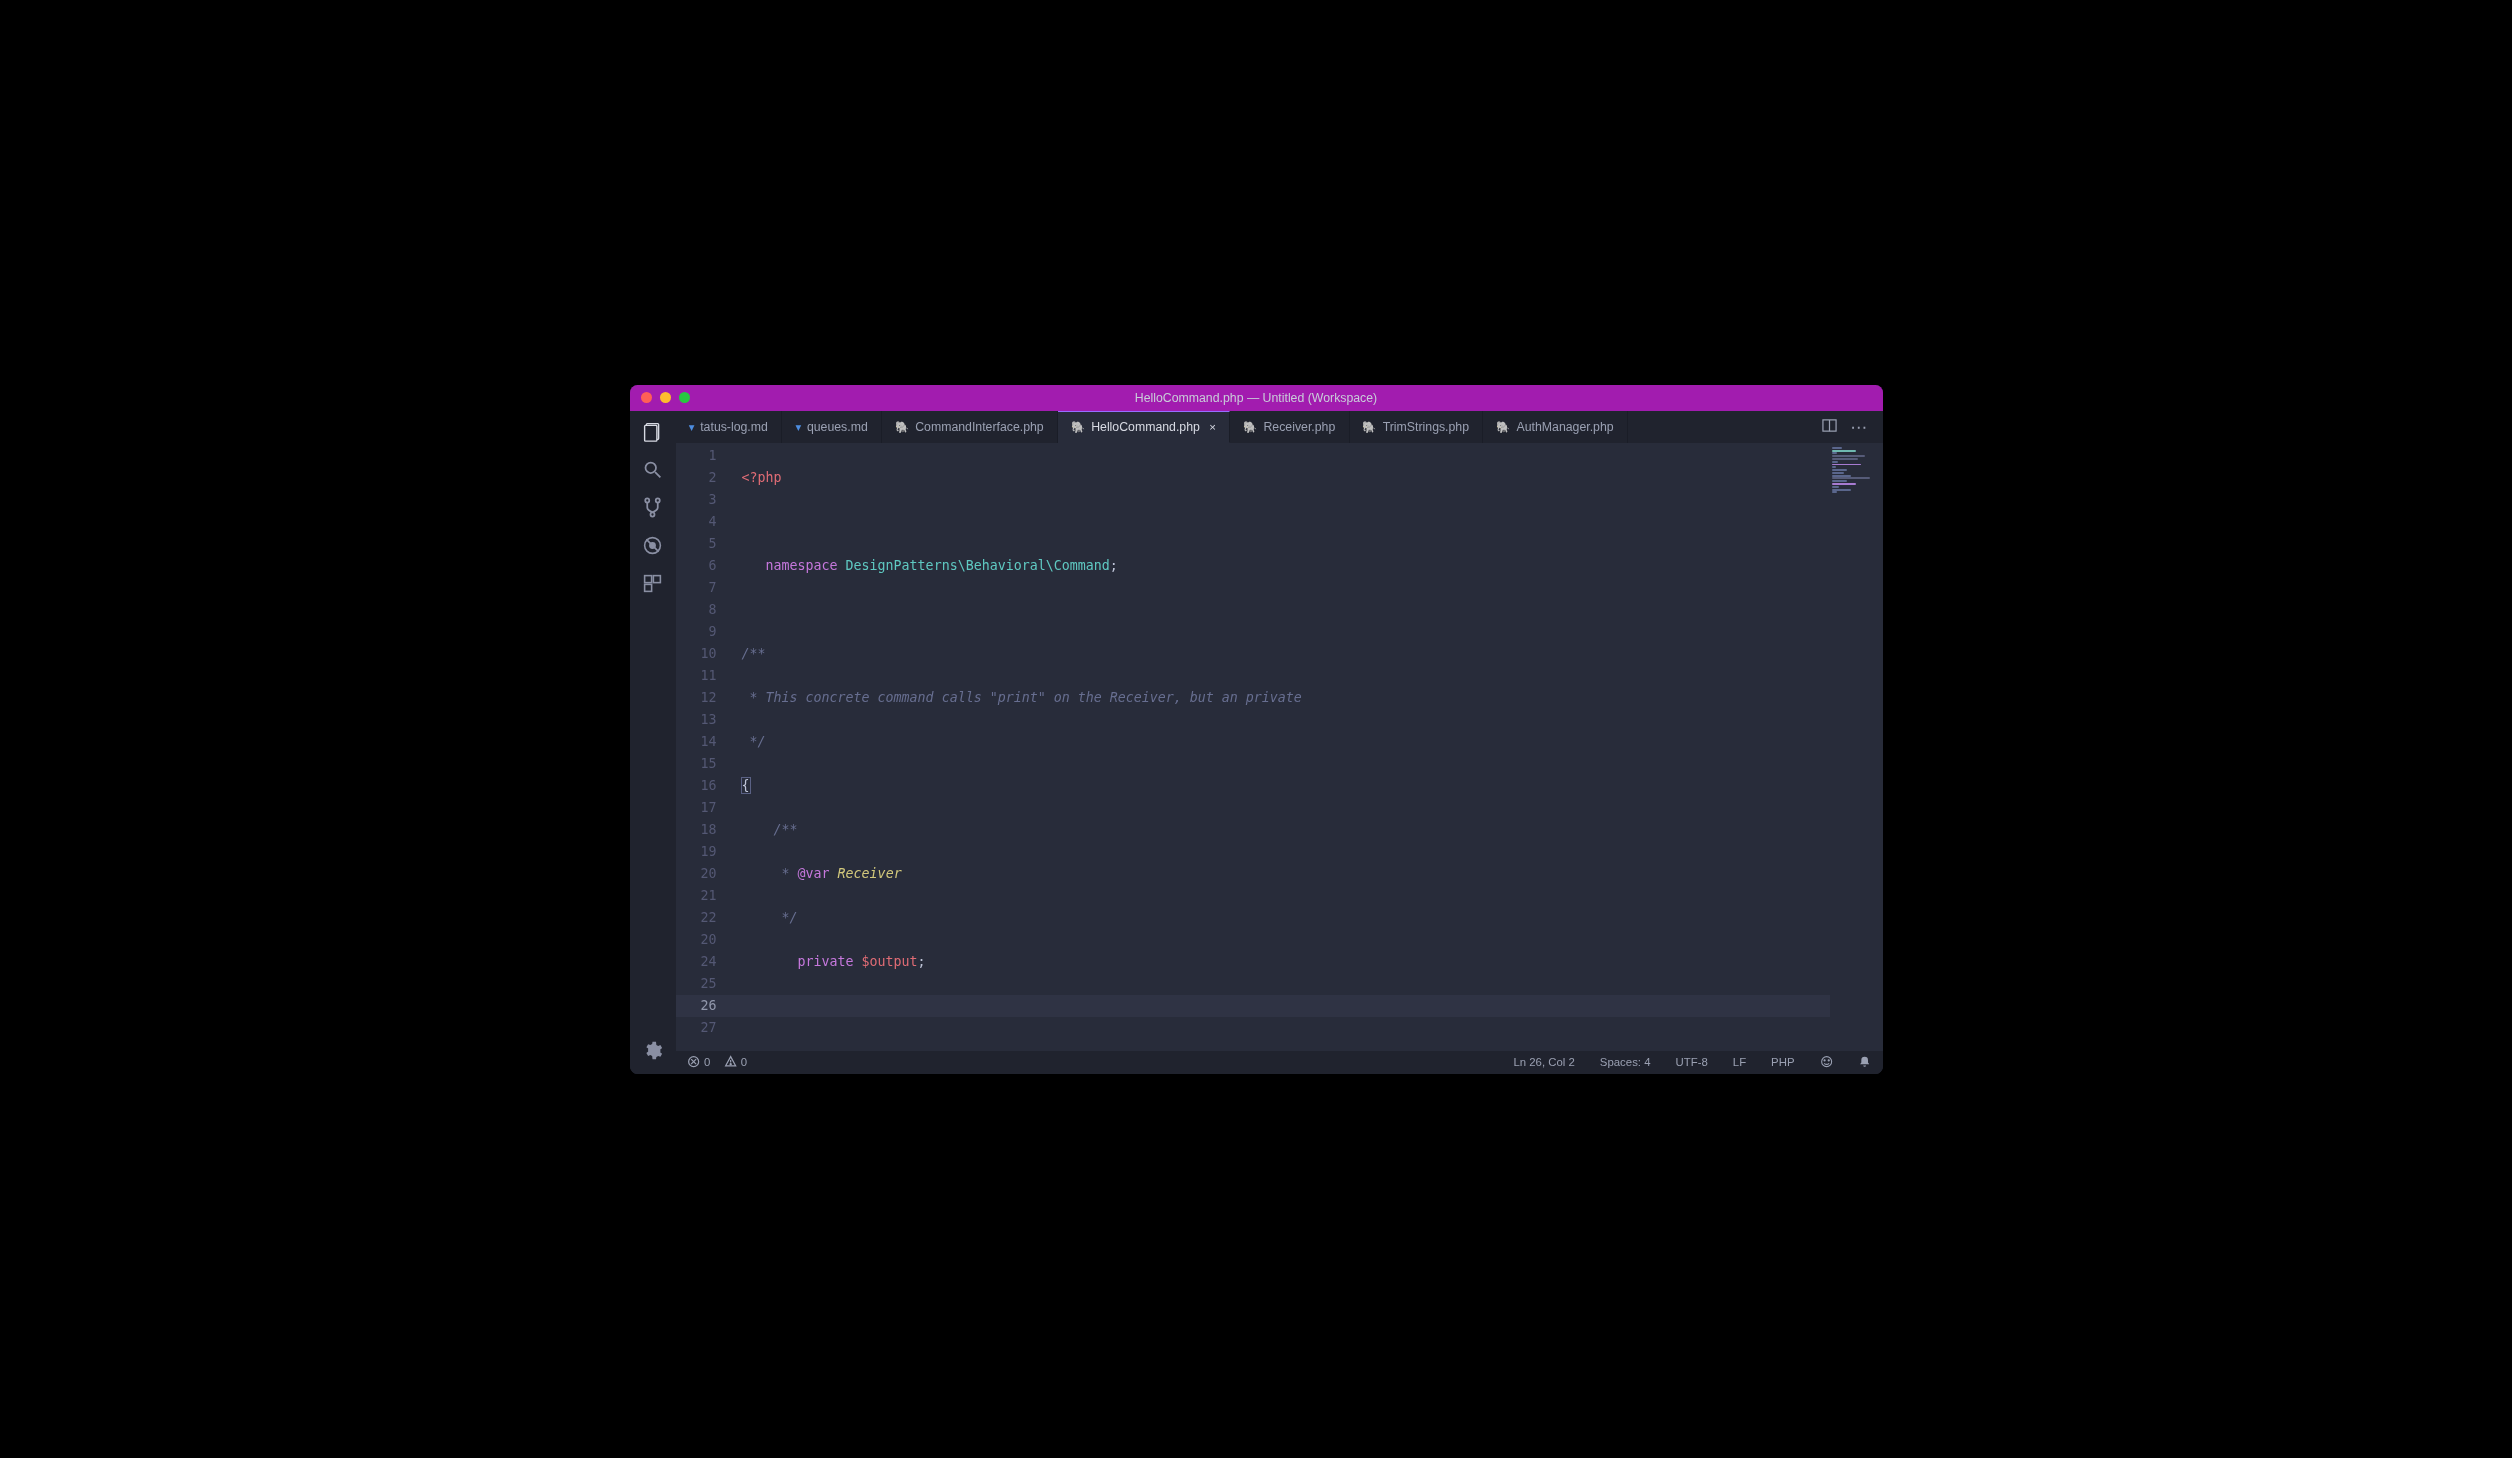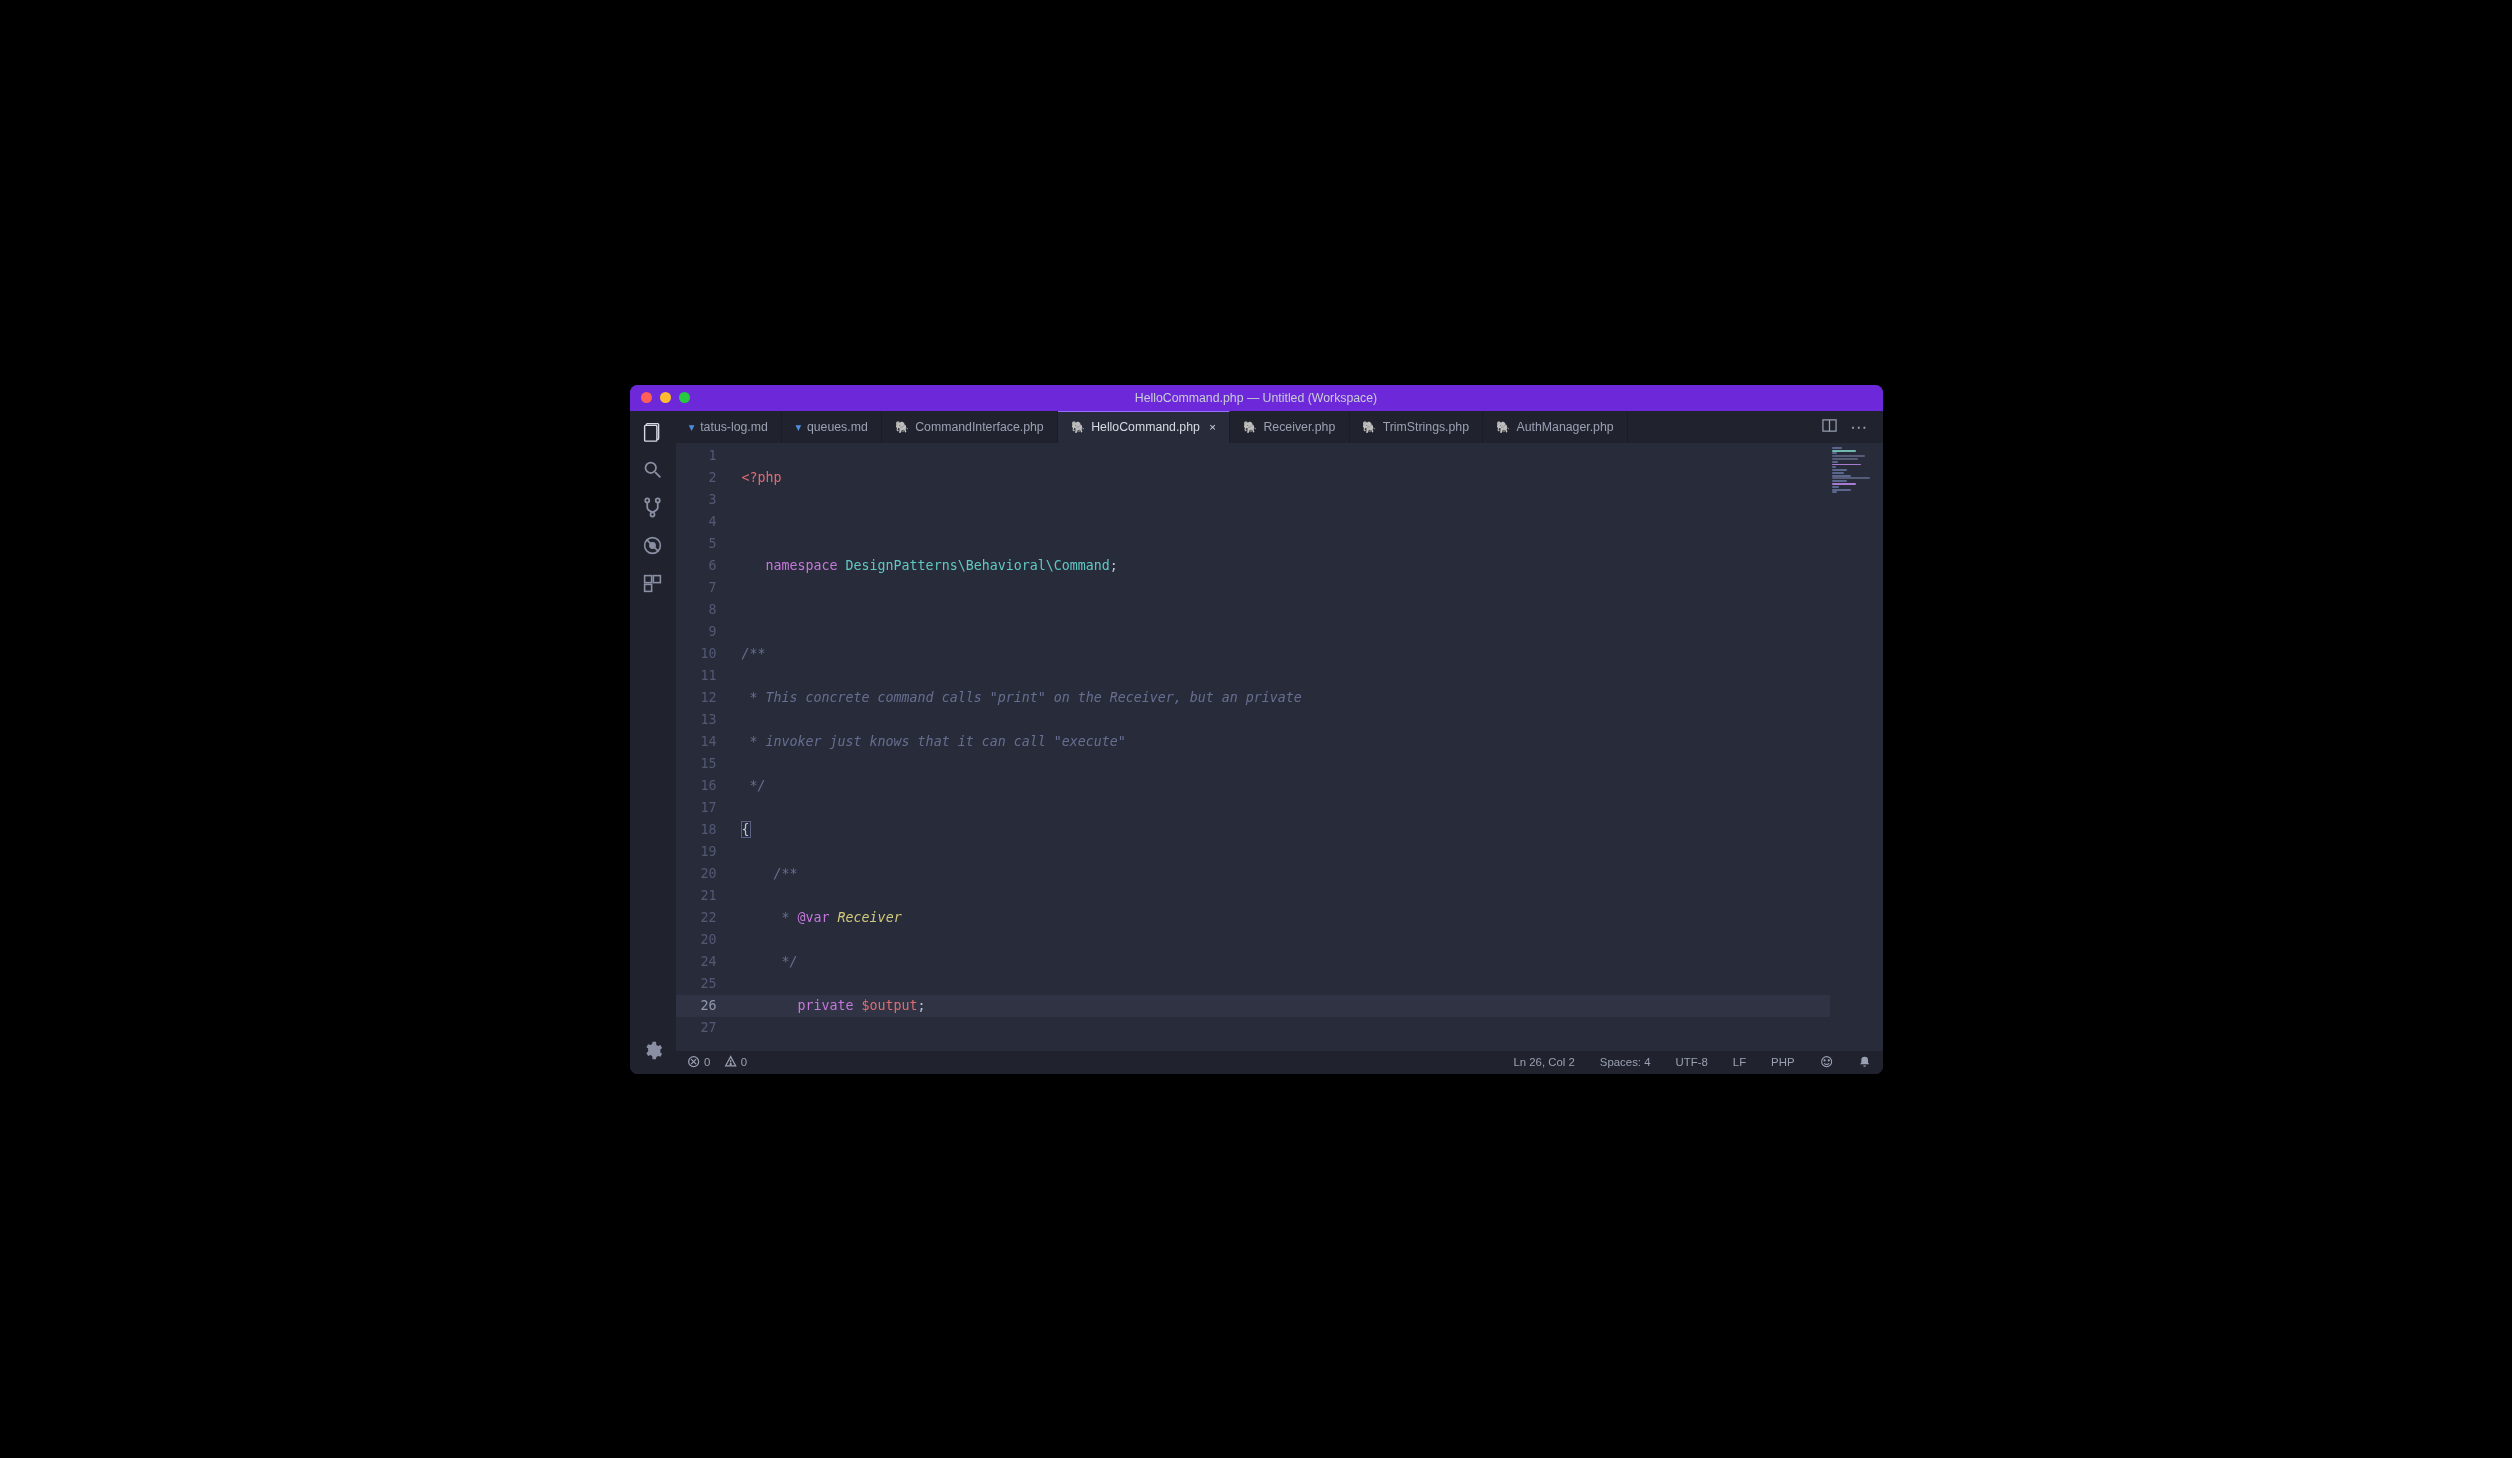--- a/index.html
+++ b/index.html
@@ -18,21 +18,21 @@
       height: 689px;
       background: #282c3a;
       border-radius: 7.6px;
       overflow: hidden;
       display: flex;
       flex-direction: column;
       box-shadow: 0 19px 57px rgba(0,0,0,0.6);
     }
     .titlebar {
       height: 26.6px;
-      background: #6d28d9;
+      background: #a21caf;
       display: flex;
       align-items: center;
       position: relative;
       padding: 0 11.4px;
     }
     .traffic-lights { display: flex; gap: 7.6px; }
     .tl { width: 11.4px; height: 11.4px; border-radius: 50%; }
     .tl.red { background: #ff5f57; }
     .tl.yellow { background: #febc2e; }
     .tl.green { background: #28c840; }
@@ -264,21 +264,20 @@
             <div class="ln" style="color: rgb(191, 197, 216);">26</div>
             <div class="ln">27</div>
           </div>
         <div class="code">
 <div class="line"><span class="tok-open">&lt;?php</span></div>
 <div class="line"></div>
 <div class="line"><span class="tok-keyword">namespace</span><span class="tok-ns"> DesignPatterns\Behavioral\Command</span><span class="tok-punct">;</span></div>
 <div class="line"></div>
 <div class="line"><span class="tok-comment">/**</span></div>
 <div class="line"><span class="tok-comment"> * This concrete command calls "print" on the Receiver, but an private</span></div>
-<div class="line"><span class="tok-comment"> * invoker just knows that it can call "execute"</span></div>
 <div class="line"><span class="tok-comment"> */</span></div>
 <div class="line"><span class="tok-punct bracket-hl">{</span></div>
 <div class="line"><span class="tok-comment">    /**</span></div>
 <div class="line"><span class="tok-comment">     * </span><span class="tok-doctag">@var</span><span> </span><span class="tok-doctype">Receiver</span></div>
 <div class="line"><span class="tok-comment">     */</span></div>
 <div class="line"><span class="tok-keyword">    private</span><span class="tok-var"> $output</span><span class="tok-punct">;</span></div>
 
 
 
 

